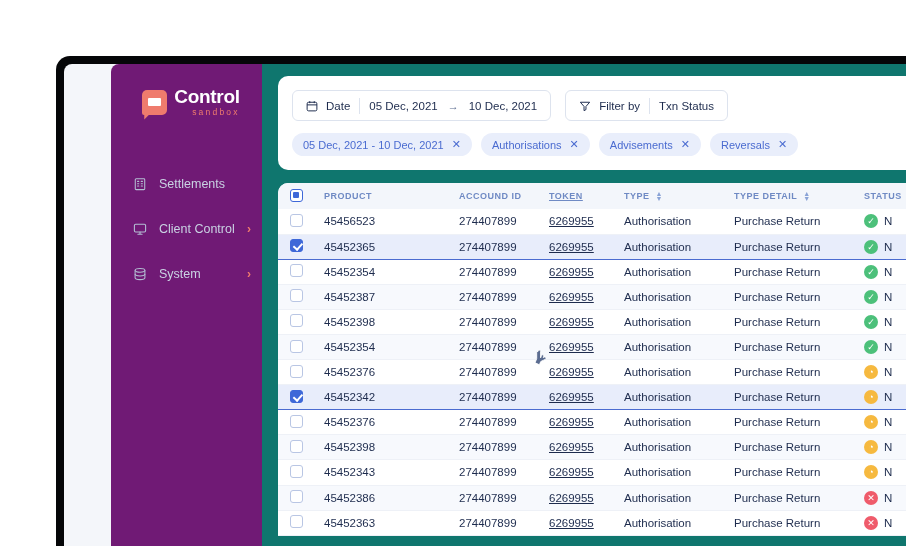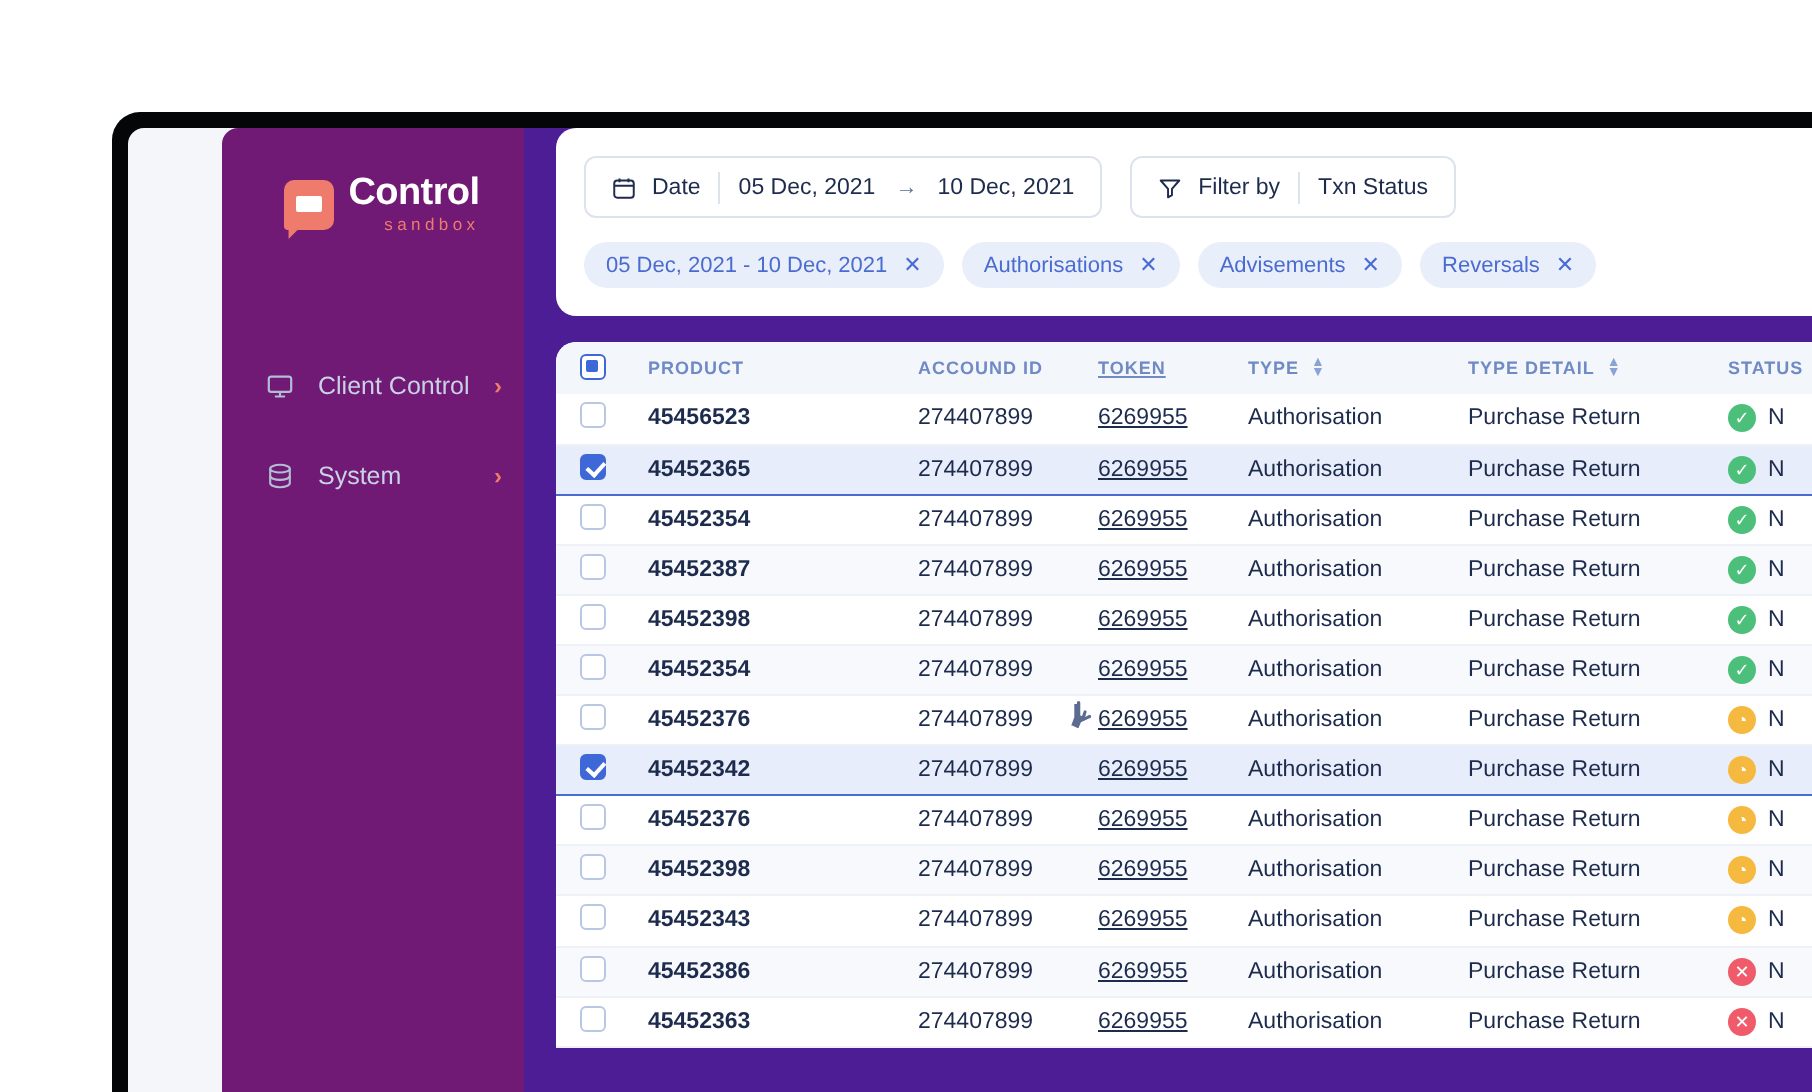--- a/index.html
+++ b/index.html
@@ -85,22 +85,22 @@
   .nav-item .chev {
     position: absolute; right: 20px; color: #ef7b6d;
     font-size: 12px; font-weight: bold;
   }
   .nav-gap { height: 9px; }
 
   
   .main {
     position: absolute; left: 198px; top: 0;
     width: 644px; height: 482px;
-    background: #4c1d95;
-    padding: 0 0 0 16px;
+    background: #0f766e;
+    padding: 12px 0 0 16px;
   }
 
   .card {
     background: #ffffff;
     border-radius: 10px;
   }
   .toolbar-card {
     width: 660px; padding: 14px 0 14px 14px;
   }
   .filters-row { display: flex; gap: 14px; align-items: center; }
@@ -151,21 +151,21 @@
     font-size: 11.5px; color: #1d2b4d;
     border-bottom: 1px solid #eef1f7;
     white-space: nowrap;
   }
   tbody tr.alt td { background: #f7f9fd; }
   tbody tr.sel td {
     background: #e8edfb;
     border-top: 1px solid #4a6bd0;
     border-bottom: 1px solid #4a6bd0;
   }
-  td.product { font-weight: bold; margin-left: 16px; }
+  td.product { font-weight: normal; margin-left: 16px; }
 
   .col-cb { width: 46px; padding-left: 12px !important; }
   .col-product { width: 135px; }
   .col-account { width: 90px; }
   .col-token { width: 75px; text-decoration: underline; }
   .col-type { width: 110px; }
   .col-detail { width: 130px; }
   .col-status { width: 74px; }
 
   .cb {
@@ -217,20 +217,29 @@
             <div class="logo-mark"></div>
             <div class="logo-text">
               <div class="logo-title">Control</div>
               <div class="logo-sub">sandbox</div>
             </div>
           </div>
         </div>
         <nav class="nav" id="nav">
             <div class="nav-gap"></div>
             <div class="nav-gap"></div>
+            <div class="nav-item">
+              <span class="ico">
+                <svg width="14" height="14" viewBox="0 0 16 16" fill="none" stroke="currentColor" stroke-width="1.2">
+                  <rect x="2.6" y="2" width="10.8" height="12.4" rx="1"></rect>
+                  <path d="M5.2 5h1.4M9.4 5h1.4M5.2 7.6h1.4M9.4 7.6h1.4M5.2 10.2h1.4M9.4 10.2h1.4" stroke-linecap="round"></path>
+                </svg>
+              </span>
+              <span class="lbl">Settlements</span>
+            </div>
             <div class="nav-gap"></div>
             <div class="nav-item">
               <span class="ico">
                 <svg width="14" height="14" viewBox="0 0 16 16" fill="none" stroke="currentColor" stroke-width="1.25">
                   <rect x="1.6" y="2.6" width="12.8" height="8.8" rx="1.4"></rect>
                   <path d="M5.6 14h4.8M8 11.4V14" stroke-linecap="round"></path>
                 </svg>
               </span>
               <span class="lbl">Client Control</span>
               <span class="chev">›</span>

